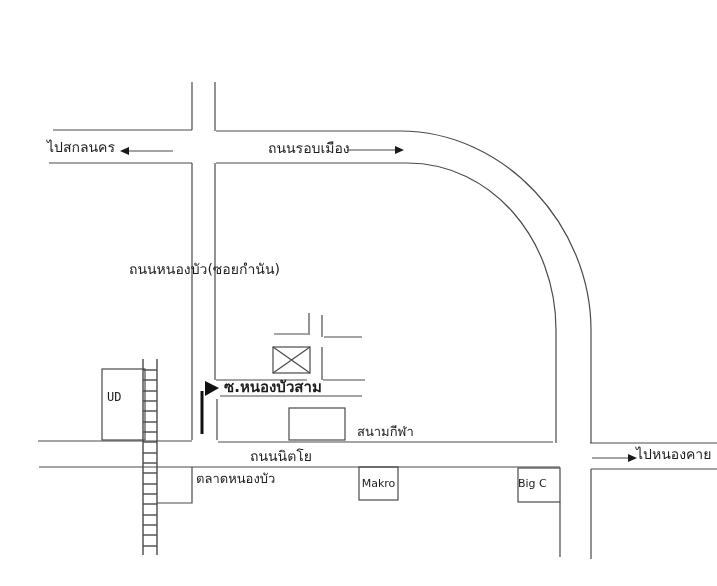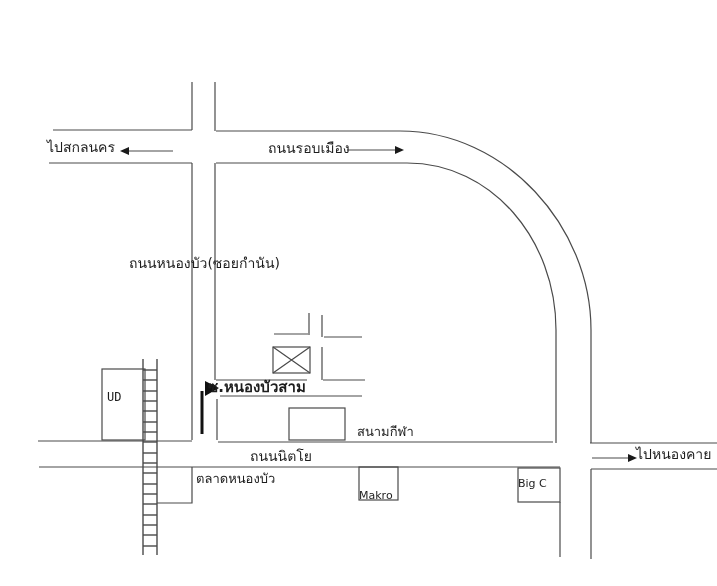--- a/index.html
+++ b/index.html
@@ -128,32 +128,32 @@
     <g>
       <path d="M202,434 V391" stroke="#111111" stroke-width="3"></path>
       <polygon points="205,381 205,396 219,388" fill="#111111" stroke="none"></polygon>
     </g>
   </svg>
 
   <span class="lbl" style="left:47px; top:139px;">ไปสกลนคร</span>
 
   <span class="lbl" style="left:268px; top:140px;text-align:right;">ถนนรอบเมือง</span>
 
-  <span class="lbl" style="left:129px; top:255px;">ถนนหนองบัว(ซอยกำนัน)</span>
+  <span class="lbl" style="left:129px; top:261px;">ถนนหนองบัว(ซอยกำนัน)</span>
 
 
-  <span class="lbl bold" style="left:208px; top:379px;">ซ.หนองบัวสาม</span>
+  <span class="lbl bold" style="left:224px; top:379px;">ซ.หนองบัวสาม</span>
 
   <span class="lbl" style="left:357px; top:403px; font-size:13px;margin-top:22px;">สนามกีฬา</span>
 
   <span class="lbl" style="left:250px; top:448px;">ถนนนิตโย</span>
 
   <span class="lbl" style="left:196px; top:472px; font-size:13px;">ตลาดหนองบัว</span>
 
   <span class="lbl" style="left:636px; top:446px;">ไปหนองคาย</span>
 
   <span class="lbl mono" style="left:107px; top:391px;">UD</span>
 
-  <span class="lbl small center" style="left:359px; top:478px; width:18px;margin-top:12px;">Makro</span>
+  <span class="lbl small center" style="left:359px; top:478px; width:39px;">Makro</span>
 
   <span class="lbl small center" style="left:518px; top:478px; width:26px;">Big C</span>
 
 </div>
 
 </body></html>

